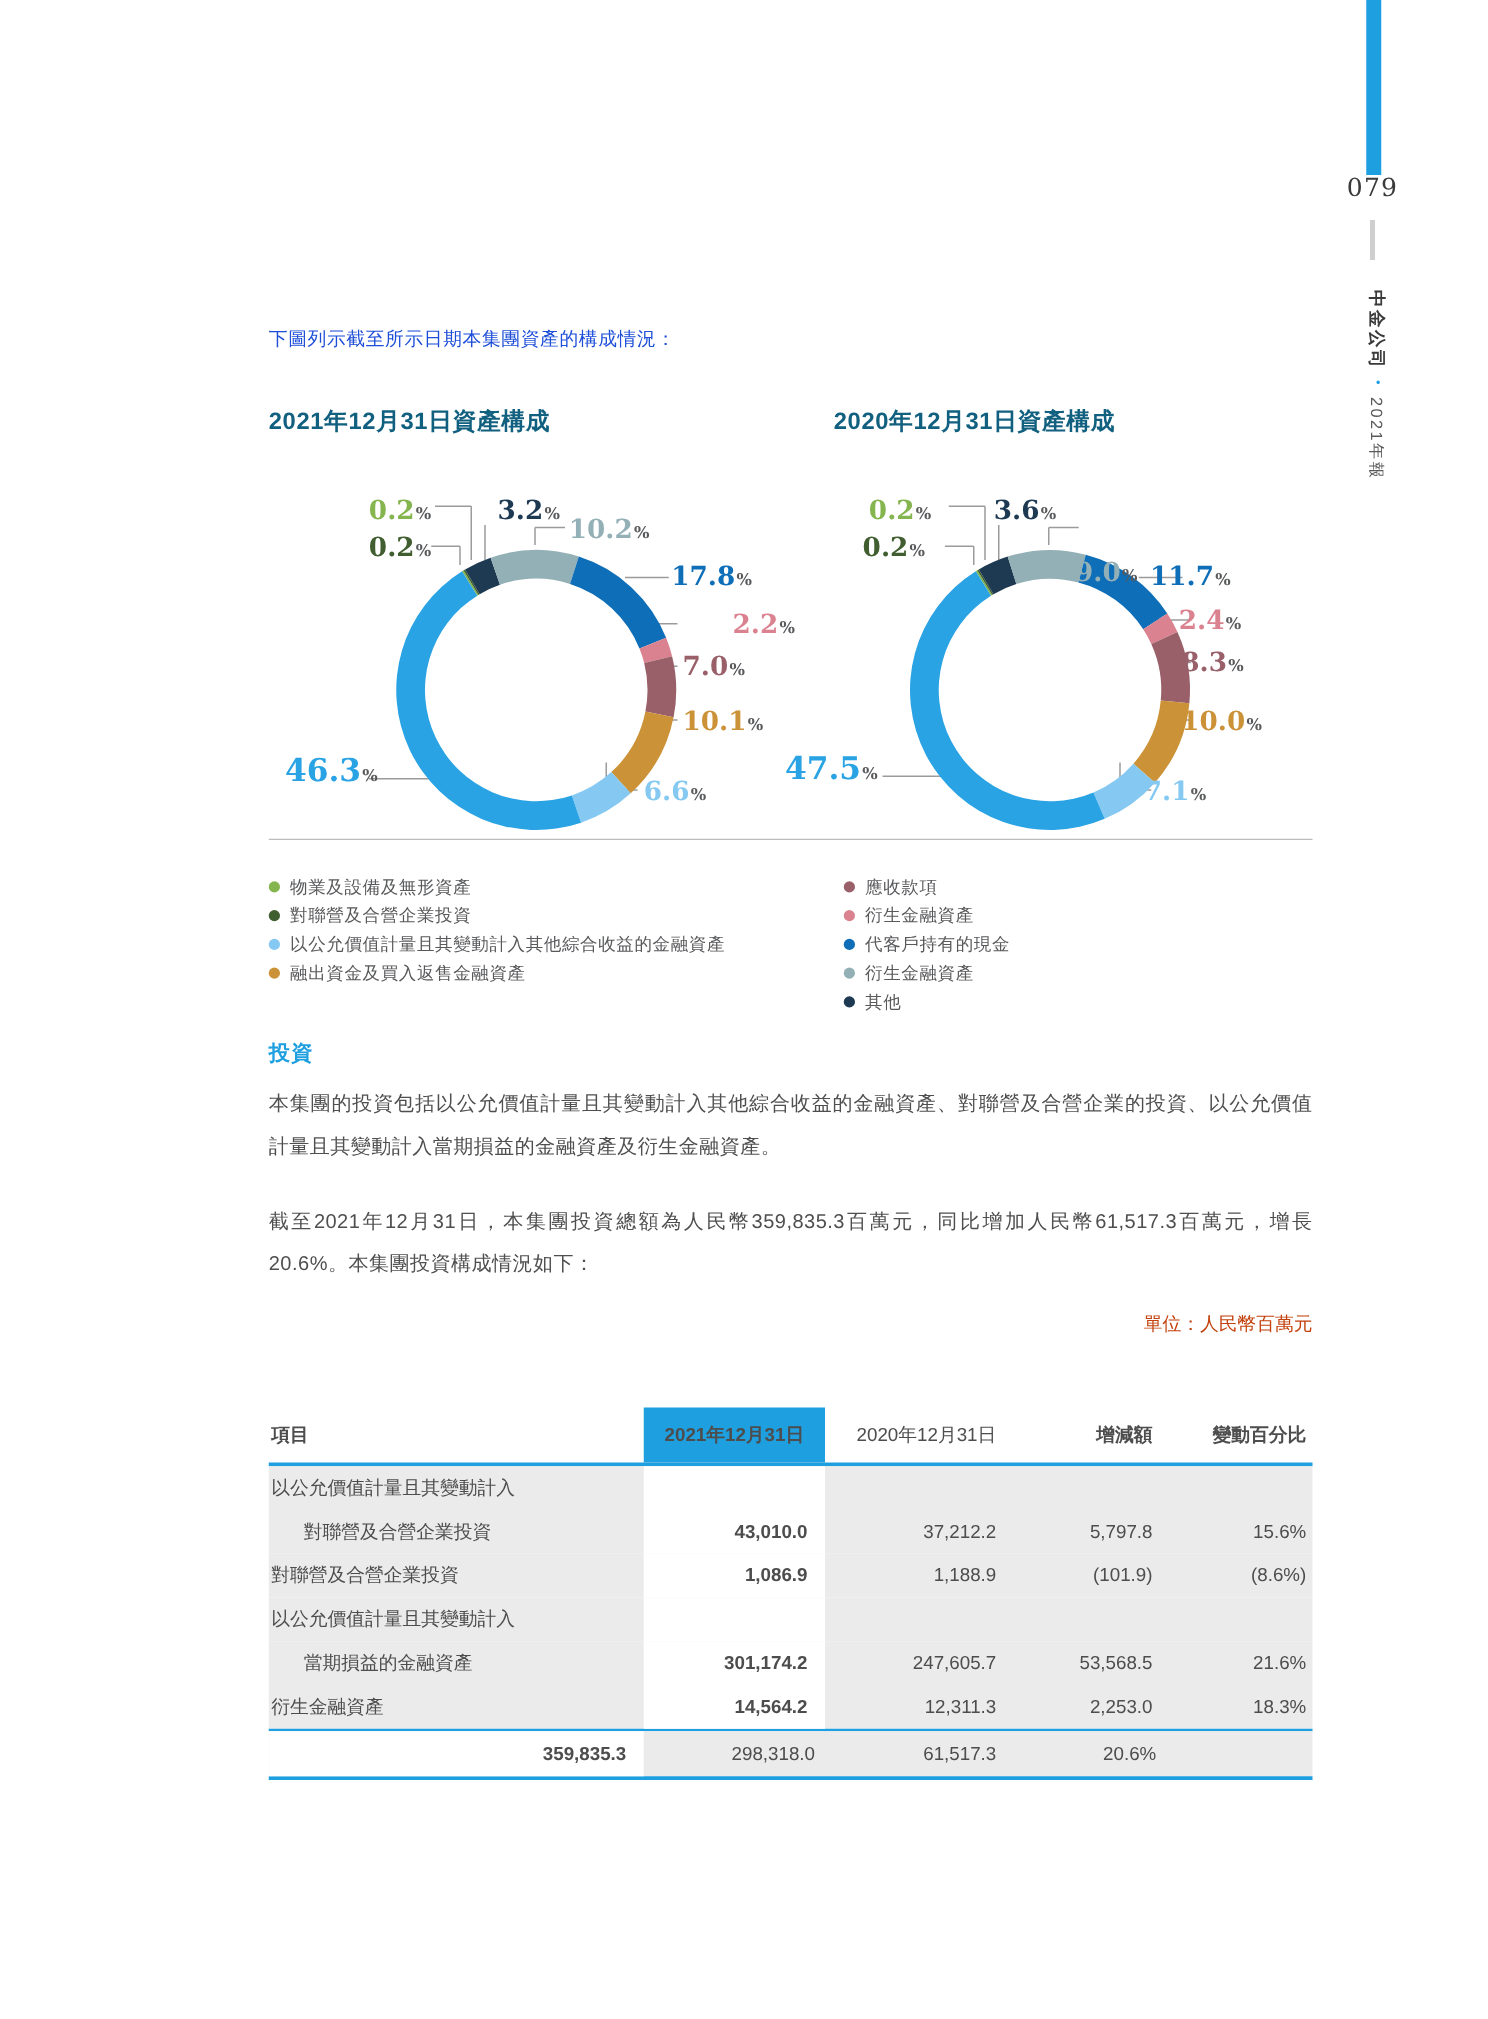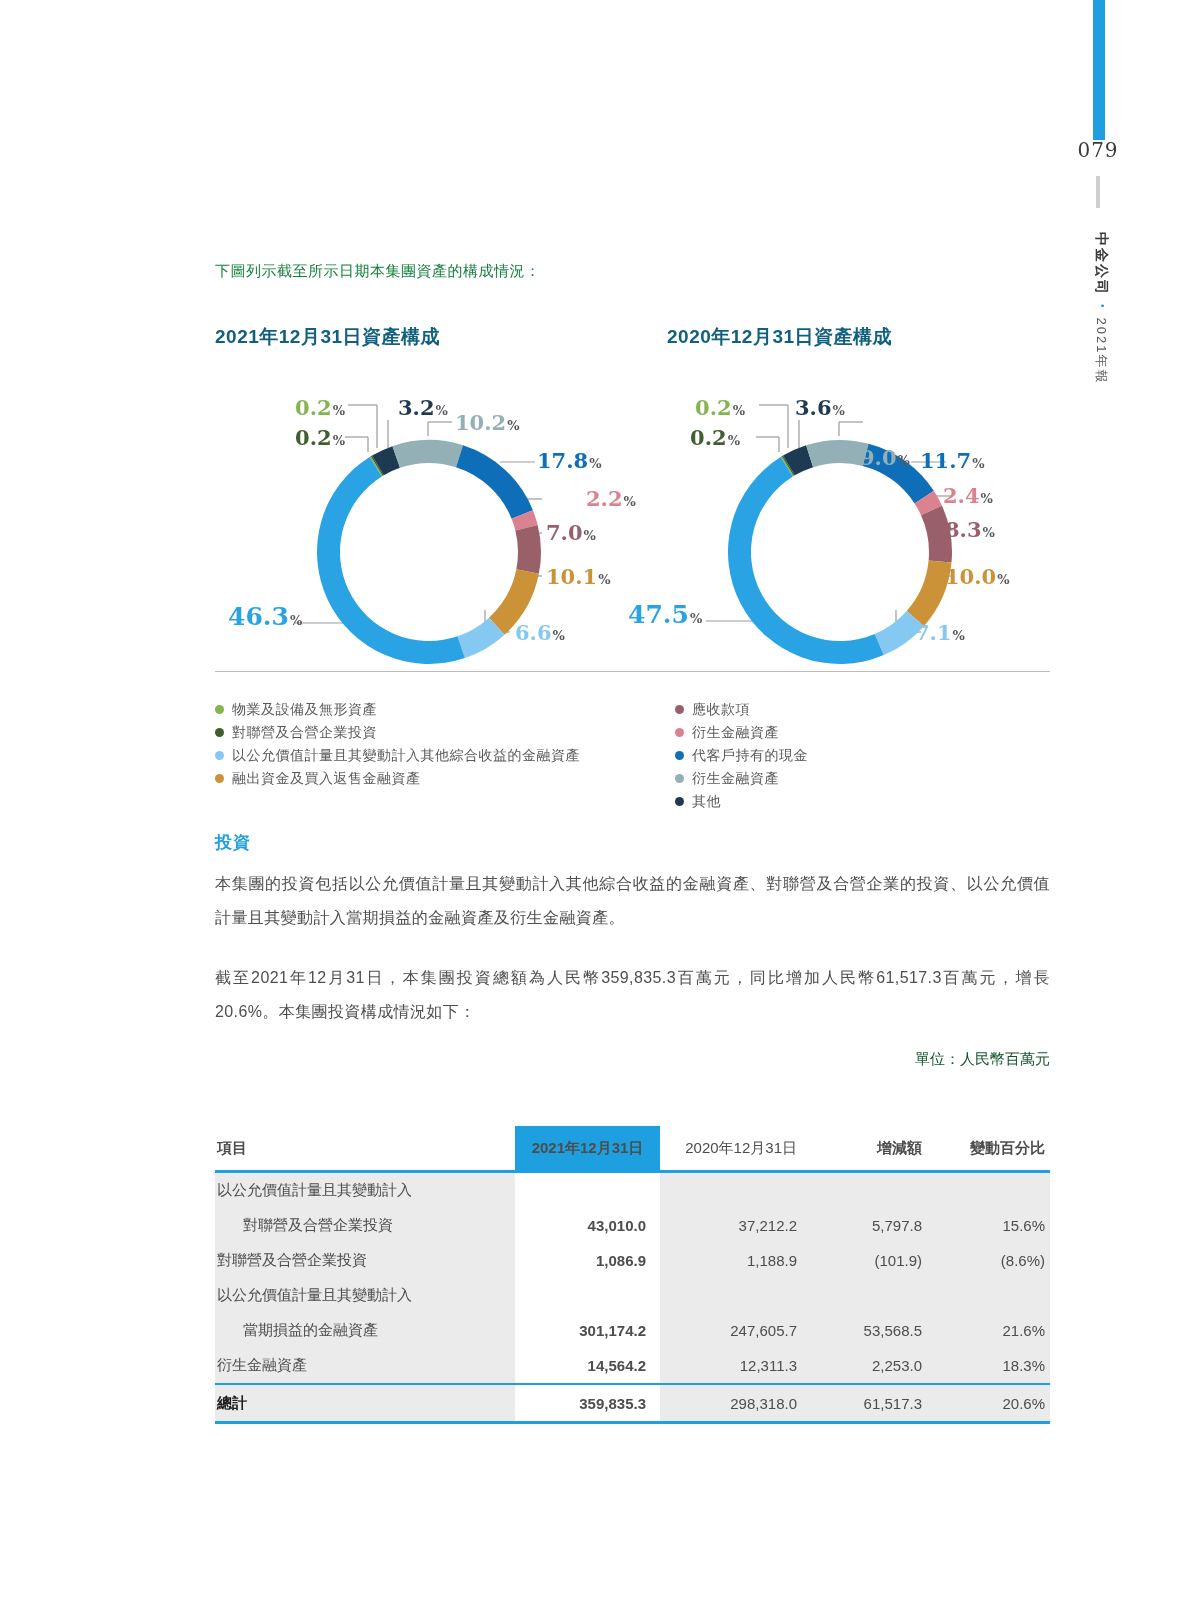--- a/index.html
+++ b/index.html
@@ -5,21 +5,21 @@
   * { margin:0; padding:0; box-sizing:border-box; }
   html,body { background:#ffffff; }
   body {
     font-family:"Liberation Sans", sans-serif;
     width:1190px; height:1615px; position:relative; overflow:hidden;
     color:#4e4e4e;
   }
   .content { position:absolute; left:215px; top:0; width:835px; height:1615px; }
   .abs { position:absolute; }
 
-  .intro { top:262px; left:0; font-size:15px; color:#15803d; letter-spacing:.5px; }
+  .intro { top:262px; left:0; font-size:15px; color:#1d4ed8; letter-spacing:.5px; }
 
   .fig-title { top:324px; font-size:19px; font-weight:bold; color:#12607f; letter-spacing:.5px; }
   .fig-title.t1 { left:0; }
   .fig-title.t2 { left:452px; }
 
   .figure { top:380px; left:0; width:835px; height:292px; }
   .donut { position:absolute; width:228px; height:228px; }
   .donut.d0 { left:100px; top:58px; }
   .donut.d1 { left:511px; top:58px; }
   .leaders { position:absolute; left:0; top:0; width:835px; height:292px; }
@@ -36,21 +36,21 @@
   .legend-col { position:absolute; top:0; }
   .legend-col.lc1 { left:0; width:450px; }
   .legend-col.lc2 { left:460px; width:375px; }
   .legend-item { display:flex; align-items:center; height:23px; font-size:14px; color:#58595b; letter-spacing:.5px; }
   .dot { width:9px; height:9px; border-radius:50%; margin-right:8px; flex:0 0 9px; }
 
   .section-heading { top:831px; left:0; font-size:17px; font-weight:bold; color:#1e9fe0; letter-spacing:1px; }
   .para { left:0; width:835px; font-size:16px; line-height:34px; color:#4f4f4f; letter-spacing:.4px; text-align:justify; }
   .para.p1 { top:867px; }
   .para.p2 { top:961px; }
-  .unit-note { top:1050px; left:0; width:835px; text-align:right; font-size:15px; color:#14532d; }
+  .unit-note { top:1050px; left:0; width:835px; text-align:right; font-size:15px; color:#c2410c; }
 
   .table { top:1126px; left:0; width:835px; }
   .trow { display:grid; grid-template-columns:300px 145px 145px 125px 120px; }
   .thead { height:44px; }
   .thead > div { display:flex; align-items:center; font-size:15px; }
   .th-item { font-weight:bold; color:#222; padding-left:2px; }
   .th-2021 { background:#1e9fe0; color:#fff; font-weight:bold; justify-content:center; }
   .th-2020 { color:#595959; justify-content:flex-end; padding-right:8px; }
   .th-chg, .th-pct { font-weight:bold; color:#222; justify-content:flex-end; }
   .th-chg { padding-right:8px; } .th-pct { padding-right:5px; }
@@ -270,21 +270,20 @@
         <div class="c-item">衍生金融資產</div>
         <div class="c-2021">14,564.2</div>
         <div class="c-2020">12,311.3</div>
         <div class="c-chg">2,253.0</div>
         <div class="c-pct">18.3%</div>
       </div>
     </div>
     <div class="blue-rule thin"></div>
     <div class="tfoot">
       <div class="trow">
-        <div class="c-item">總計</div>
         <div class="c-2021">359,835.3</div>
         <div class="c-2020">298,318.0</div>
         <div class="c-chg">61,517.3</div>
         <div class="c-pct">20.6%</div>
       </div>
     </div>
     <div class="blue-rule"></div>
   </div>
 </div>
 

